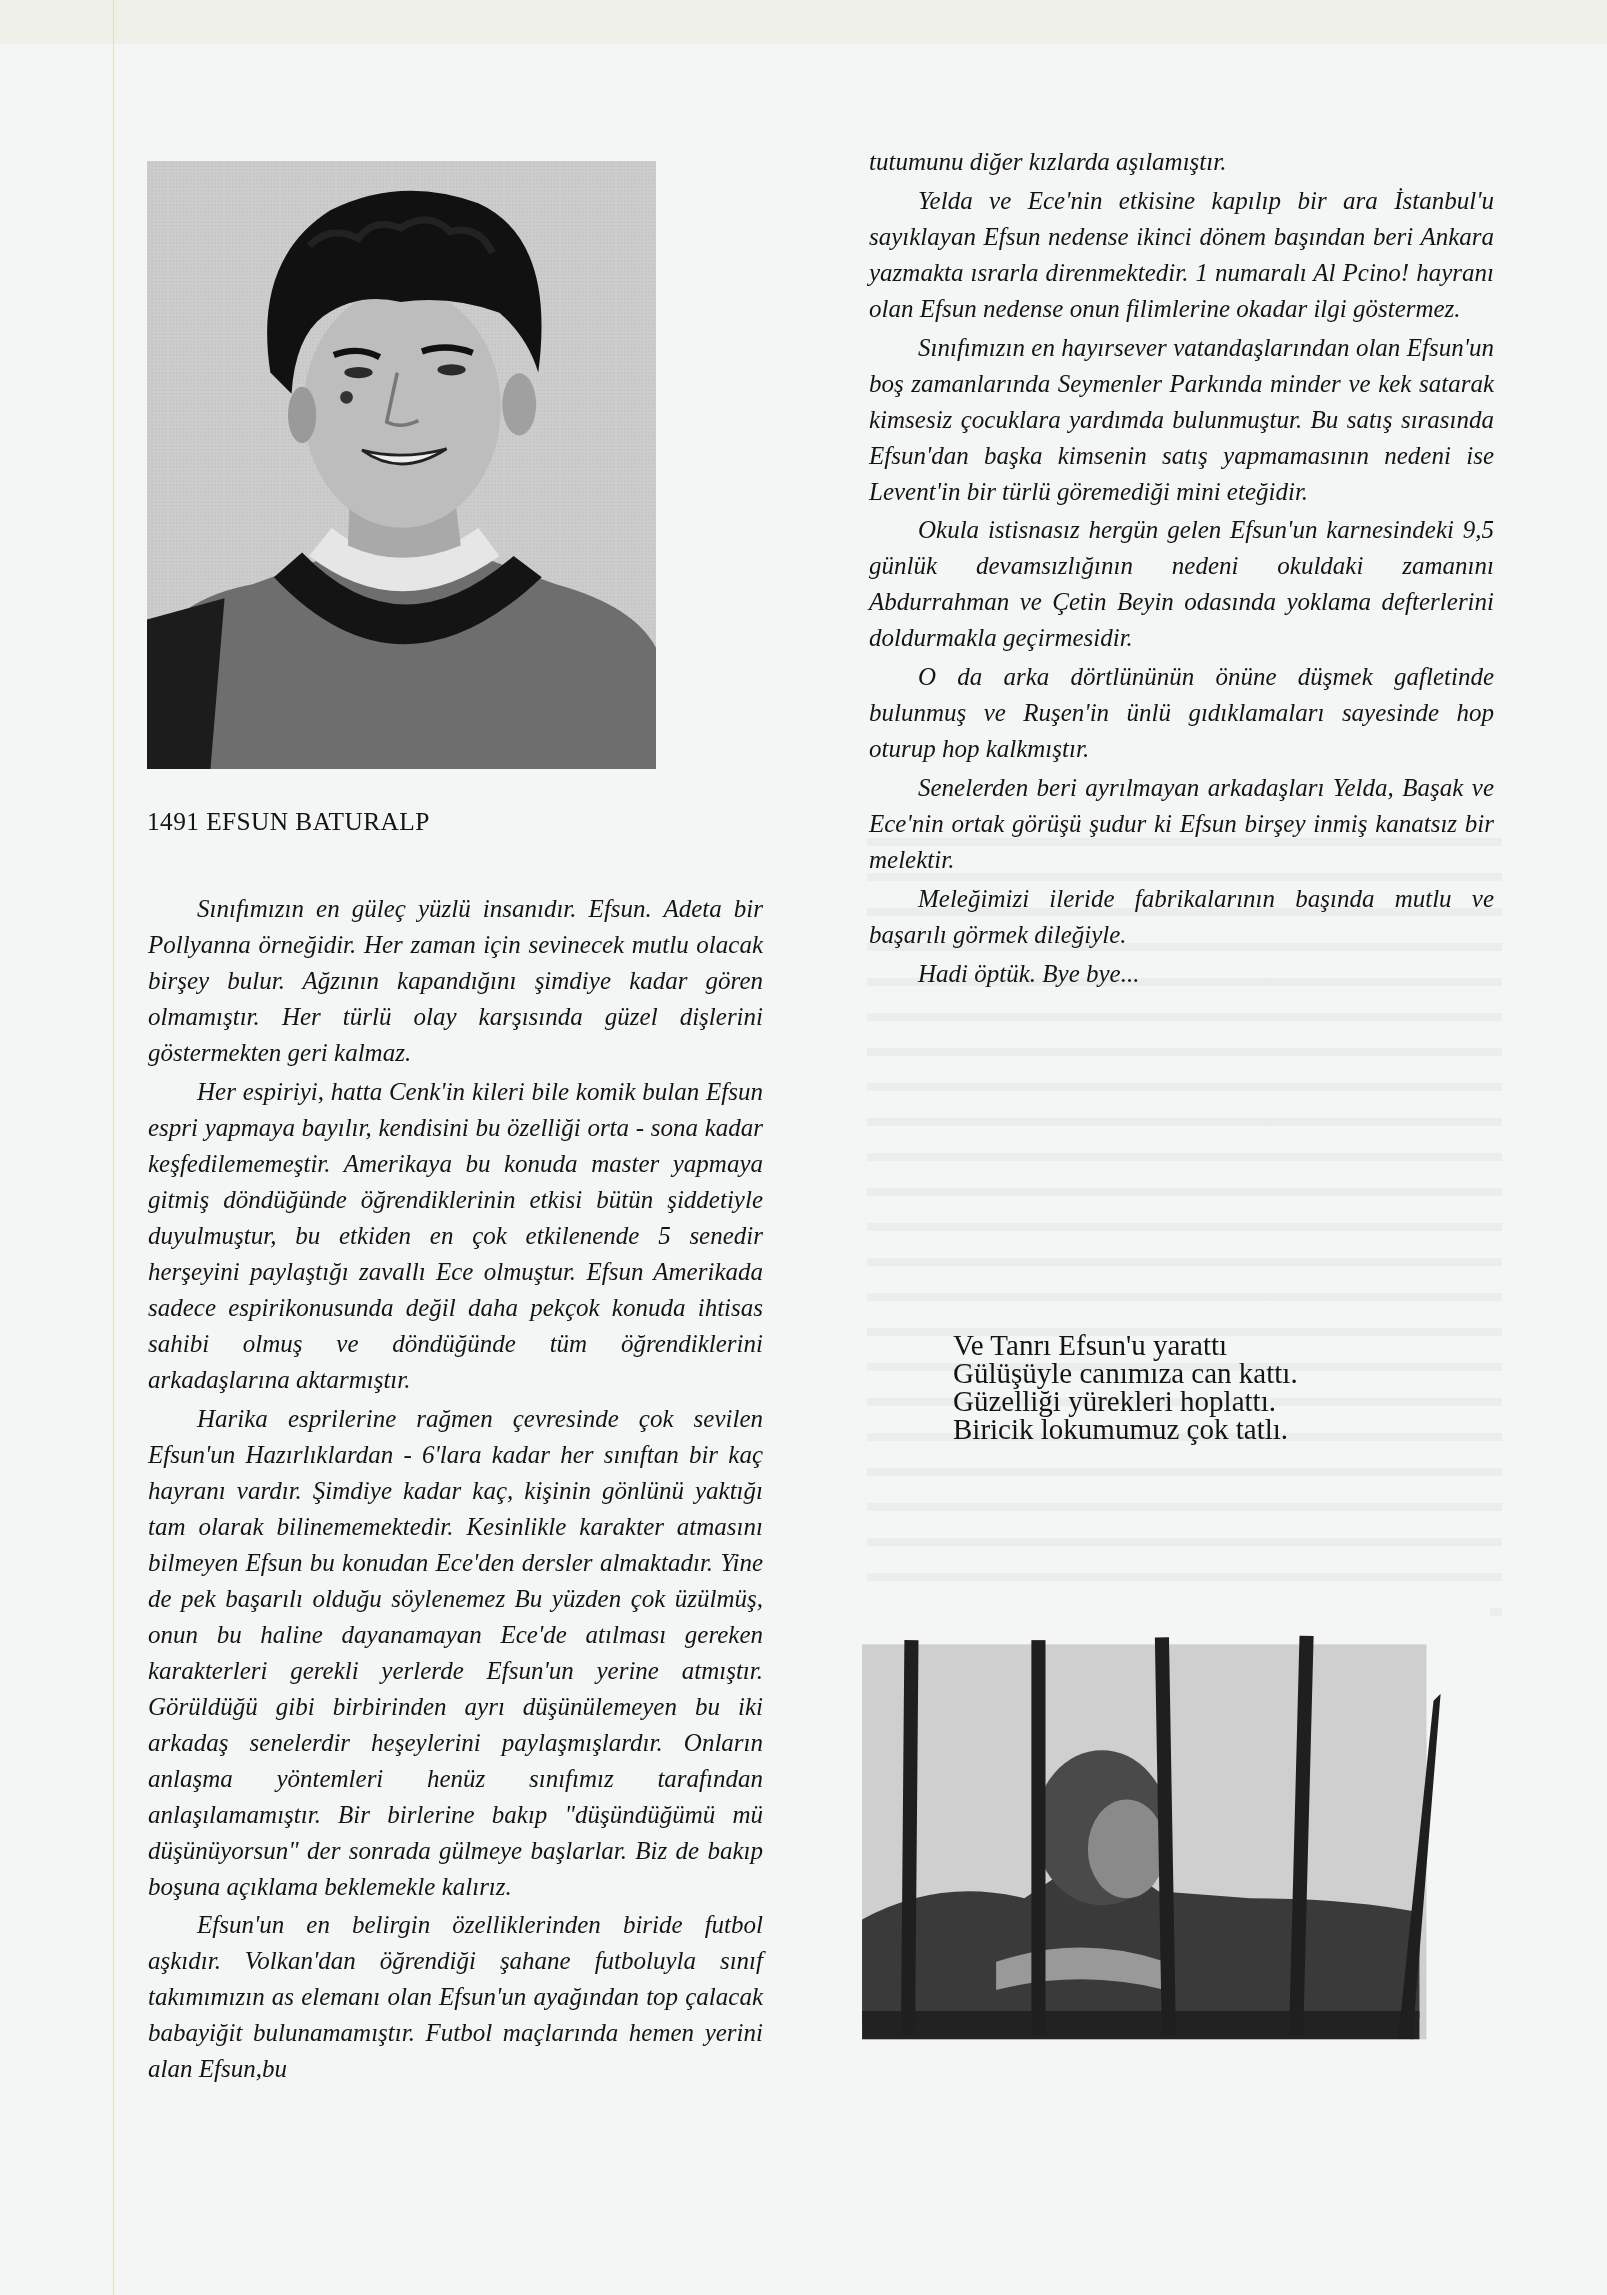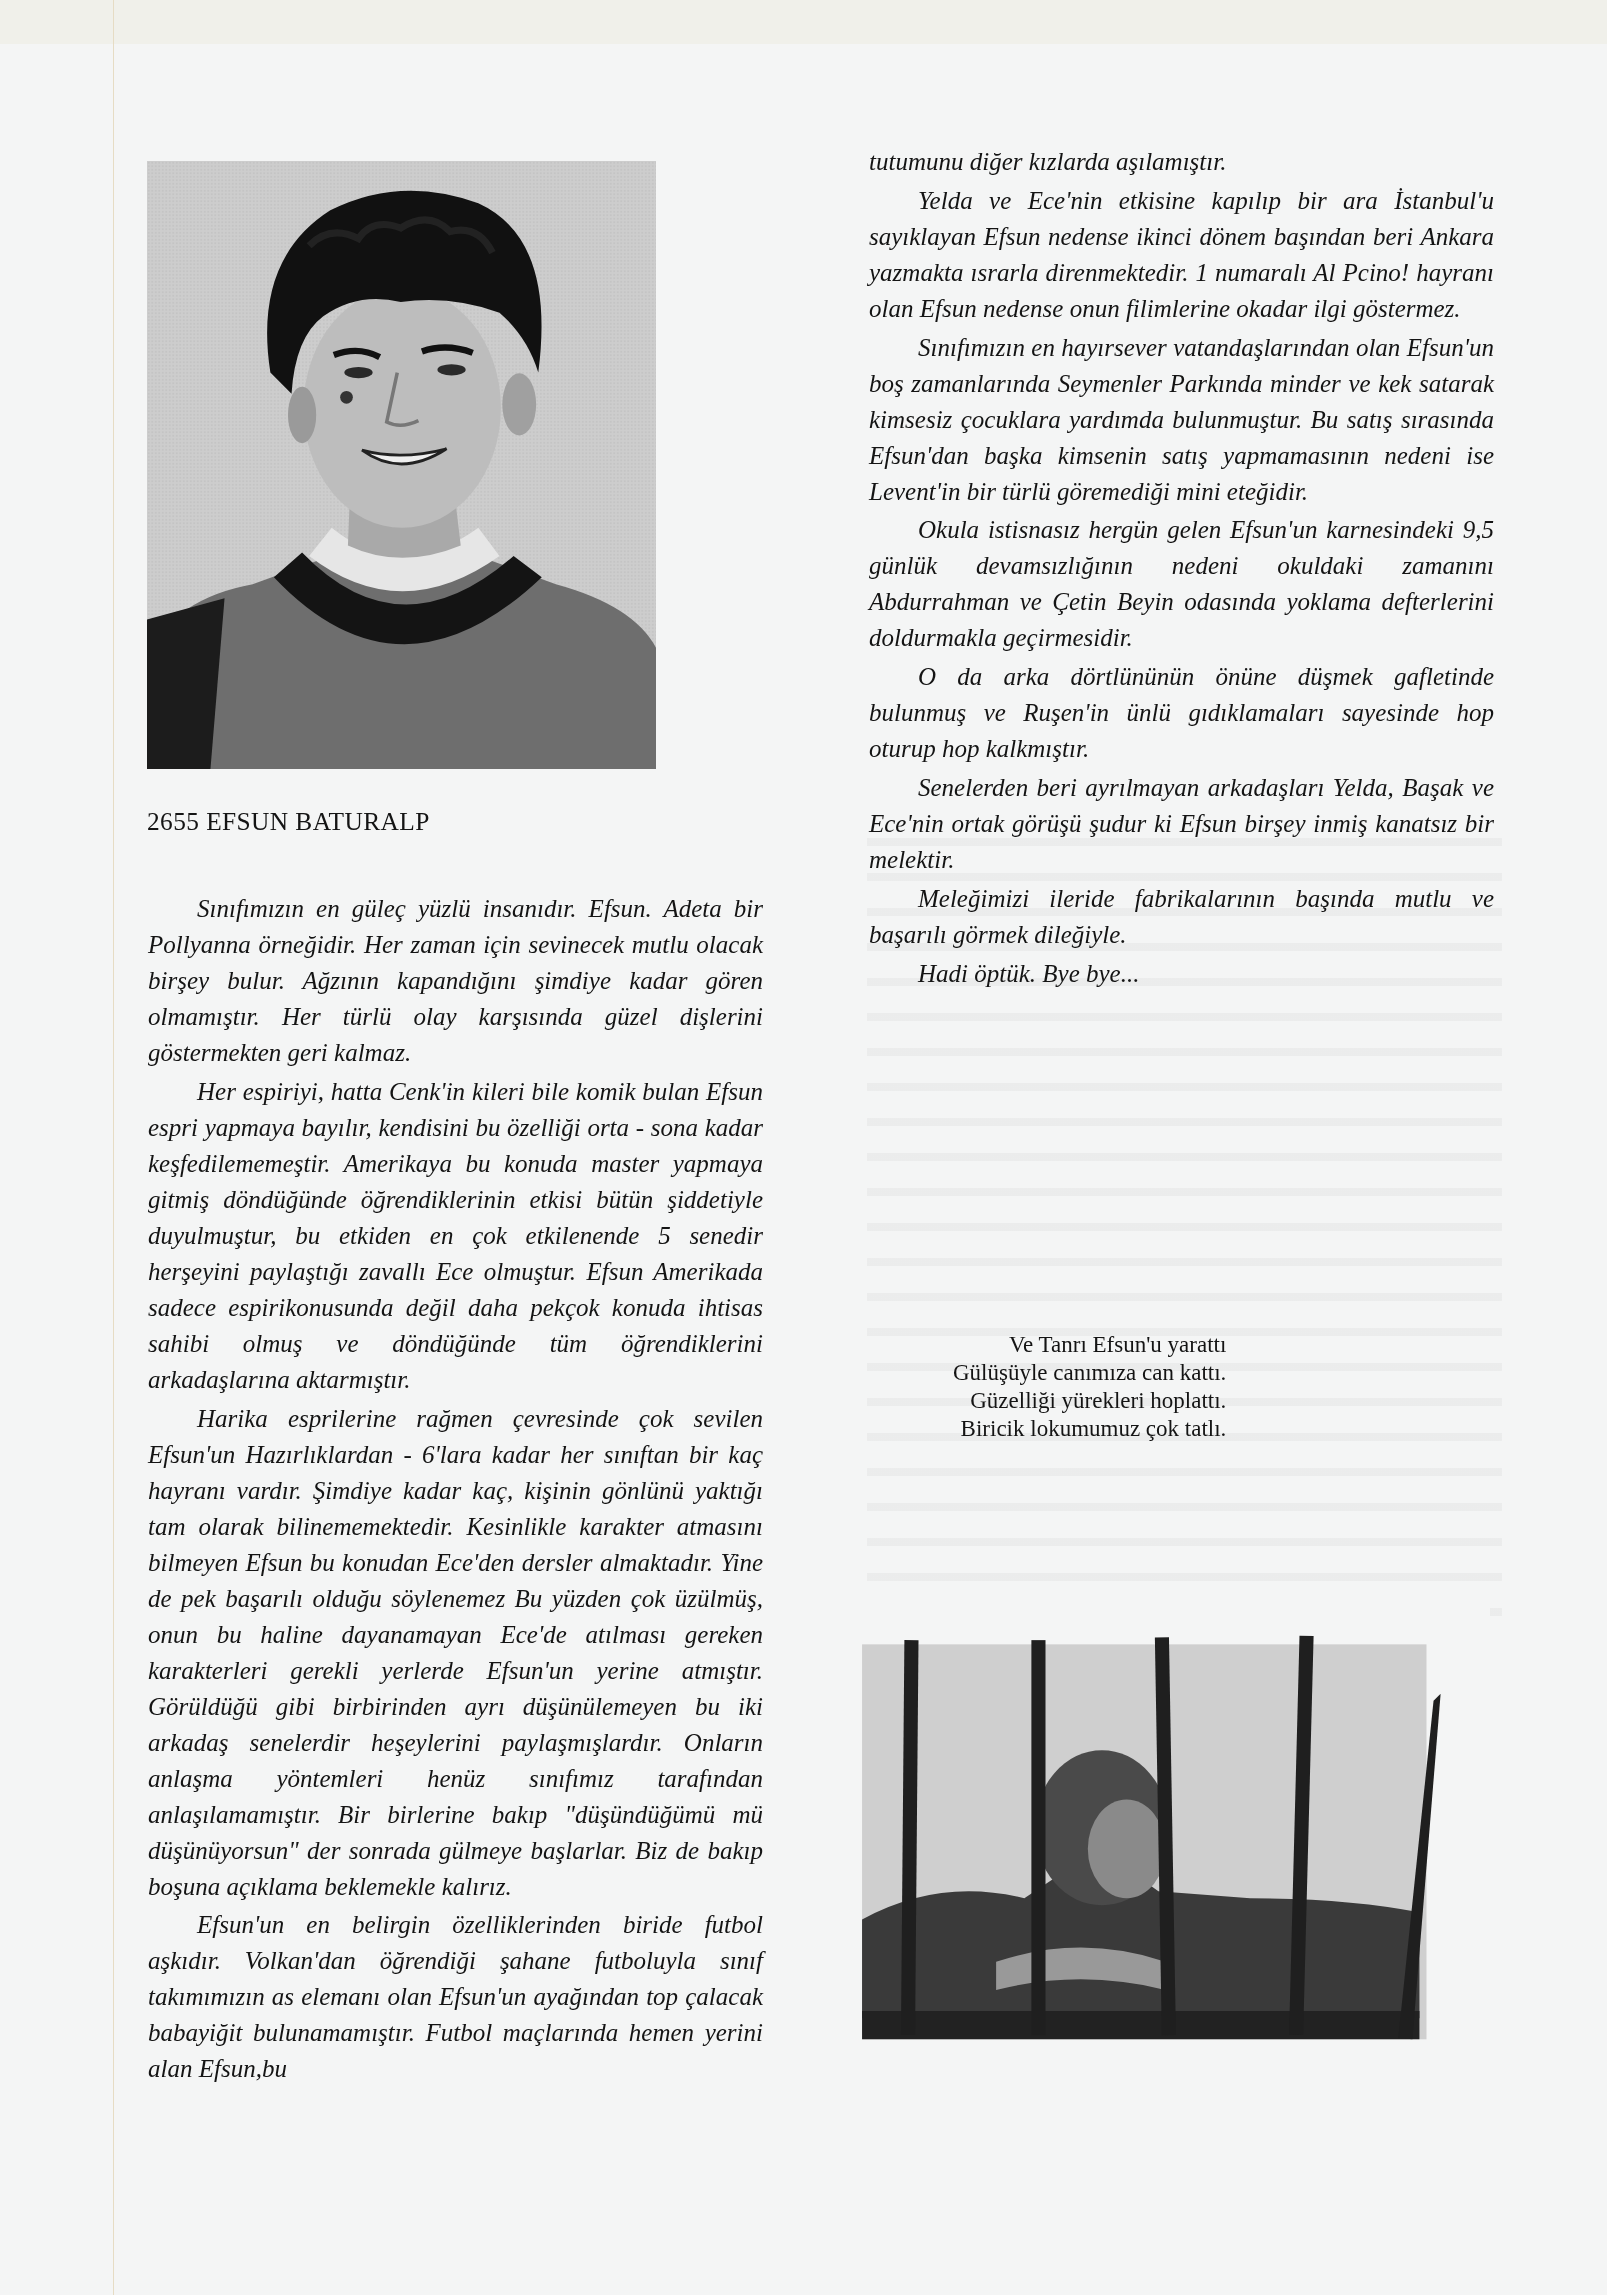--- a/index.html
+++ b/index.html
@@ -25,21 +25,21 @@
     position: absolute; left: 147px; top: 790px; font-size: 25.4px; letter-spacing: 0.4px;
     font-weight: normal;
   }
 
   .col { position: absolute; font-size: 25px; line-height: 36px; text-align: justify; font-style: italic; }
   .col-left { left: 148px; top: 860px; width: 615px; margin-top: 31px; }
   .col-right { left: 869px; top: 144px; width: 625px; }
   .col p { margin: 0; }
   .col p.indent { text-indent: 49px; }
   .col p + p { margin-top: 2.8px; }
-  .poem { position: absolute; left: 953px; top: 1331px; font-size: 23px; line-height: 28px; text-align: right; }
+  .poem { position: absolute; left: 953px; top: 1331px; font-size: 29px; line-height: 28px; }
   .poem div { white-space: nowrap; }
 
   
   .bars-photo {
     position: absolute; left: 855px; top: 1595px; width: 635px; height: 457px;
     overflow: hidden;
   }
   .bars-photo svg { width: 100%; height: 100%; display: block; }
 
   
@@ -83,21 +83,21 @@
     <ellipse cx="432" cy="296" rx="20" ry="8" fill="#2a2a2a"></ellipse>
 
     <circle cx="283" cy="335" r="9" fill="#333"></circle>
 
     <path d="M355 300 L340 370 Q360 380 385 368" stroke="#777" stroke-width="5" fill="none"></path>
 
     <path d="M305 410 Q360 450 425 408 Q360 425 305 410 Z" fill="#efefef" stroke="#222" stroke-width="4"></path>
   </svg>
 </div>
 
-<h1 class="name-heading">2655 EFSUN BATURALP</h1>
+<h1 class="name-heading">1491 EFSUN BATURALP</h1>
 
 <div class="col col-left">
   <p class="indent">Sınıfımızın en güleç yüzlü insanıdır. Efsun. Adeta bir Pollyanna örneğidir. Her zaman için sevinecek mutlu olacak birşey bulur. Ağzının kapandığını şimdiye kadar gören olmamıştır. Her türlü olay karşısında güzel dişlerini göstermekten geri kalmaz.</p>
   <p class="indent">Her espiriyi, hatta Cenk'in kileri bile komik bulan Efsun espri yapmaya bayılır, kendisini bu özelliği orta - sona kadar keşfedilememeştir. Amerikaya bu konuda master yapmaya gitmiş döndüğünde öğrendiklerinin etkisi bütün şiddetiyle duyulmuştur, bu etkiden en çok etkilenende 5 senedir herşeyini paylaştığı zavallı Ece olmuştur. Efsun Amerikada sadece espirikonusunda değil daha pekçok konuda ihtisas sahibi olmuş ve döndüğünde tüm öğrendiklerini arkadaşlarına aktarmıştır.</p>
   <p class="indent">Harika esprilerine rağmen çevresinde çok sevilen Efsun'un Hazırlıklardan - 6'lara kadar her sınıftan bir kaç hayranı vardır. Şimdiye kadar kaç, kişinin gönlünü yaktığı tam olarak bilinememektedir. Kesinlikle karakter atmasını bilmeyen Efsun bu konudan Ece'den dersler almaktadır. Yine de pek başarılı olduğu söylenemez Bu yüzden çok üzülmüş, onun bu haline dayanamayan Ece'de atılması gereken karakterleri gerekli yerlerde Efsun'un yerine atmıştır. Görüldüğü gibi birbirinden ayrı düşünülemeyen bu iki arkadaş senelerdir heşeylerini paylaşmışlardır. Onların anlaşma yöntemleri henüz sınıfımız tarafından anlaşılamamıştır. Bir birlerine bakıp "düşündüğümü mü düşünüyorsun" der sonrada gülmeye başlarlar. Biz de bakıp boşuna açıklama beklemekle kalırız.</p>
   <p class="indent">Efsun'un en belirgin özelliklerinden biride futbol aşkıdır. Volkan'dan öğrendiği şahane futboluyla sınıf takımımızın as elemanı olan Efsun'un ayağından top çalacak babayiğit bulunamamıştır. Futbol maçlarında hemen yerini alan Efsun,bu</p>
 </div>
 
 <div class="bleed"></div>
 

